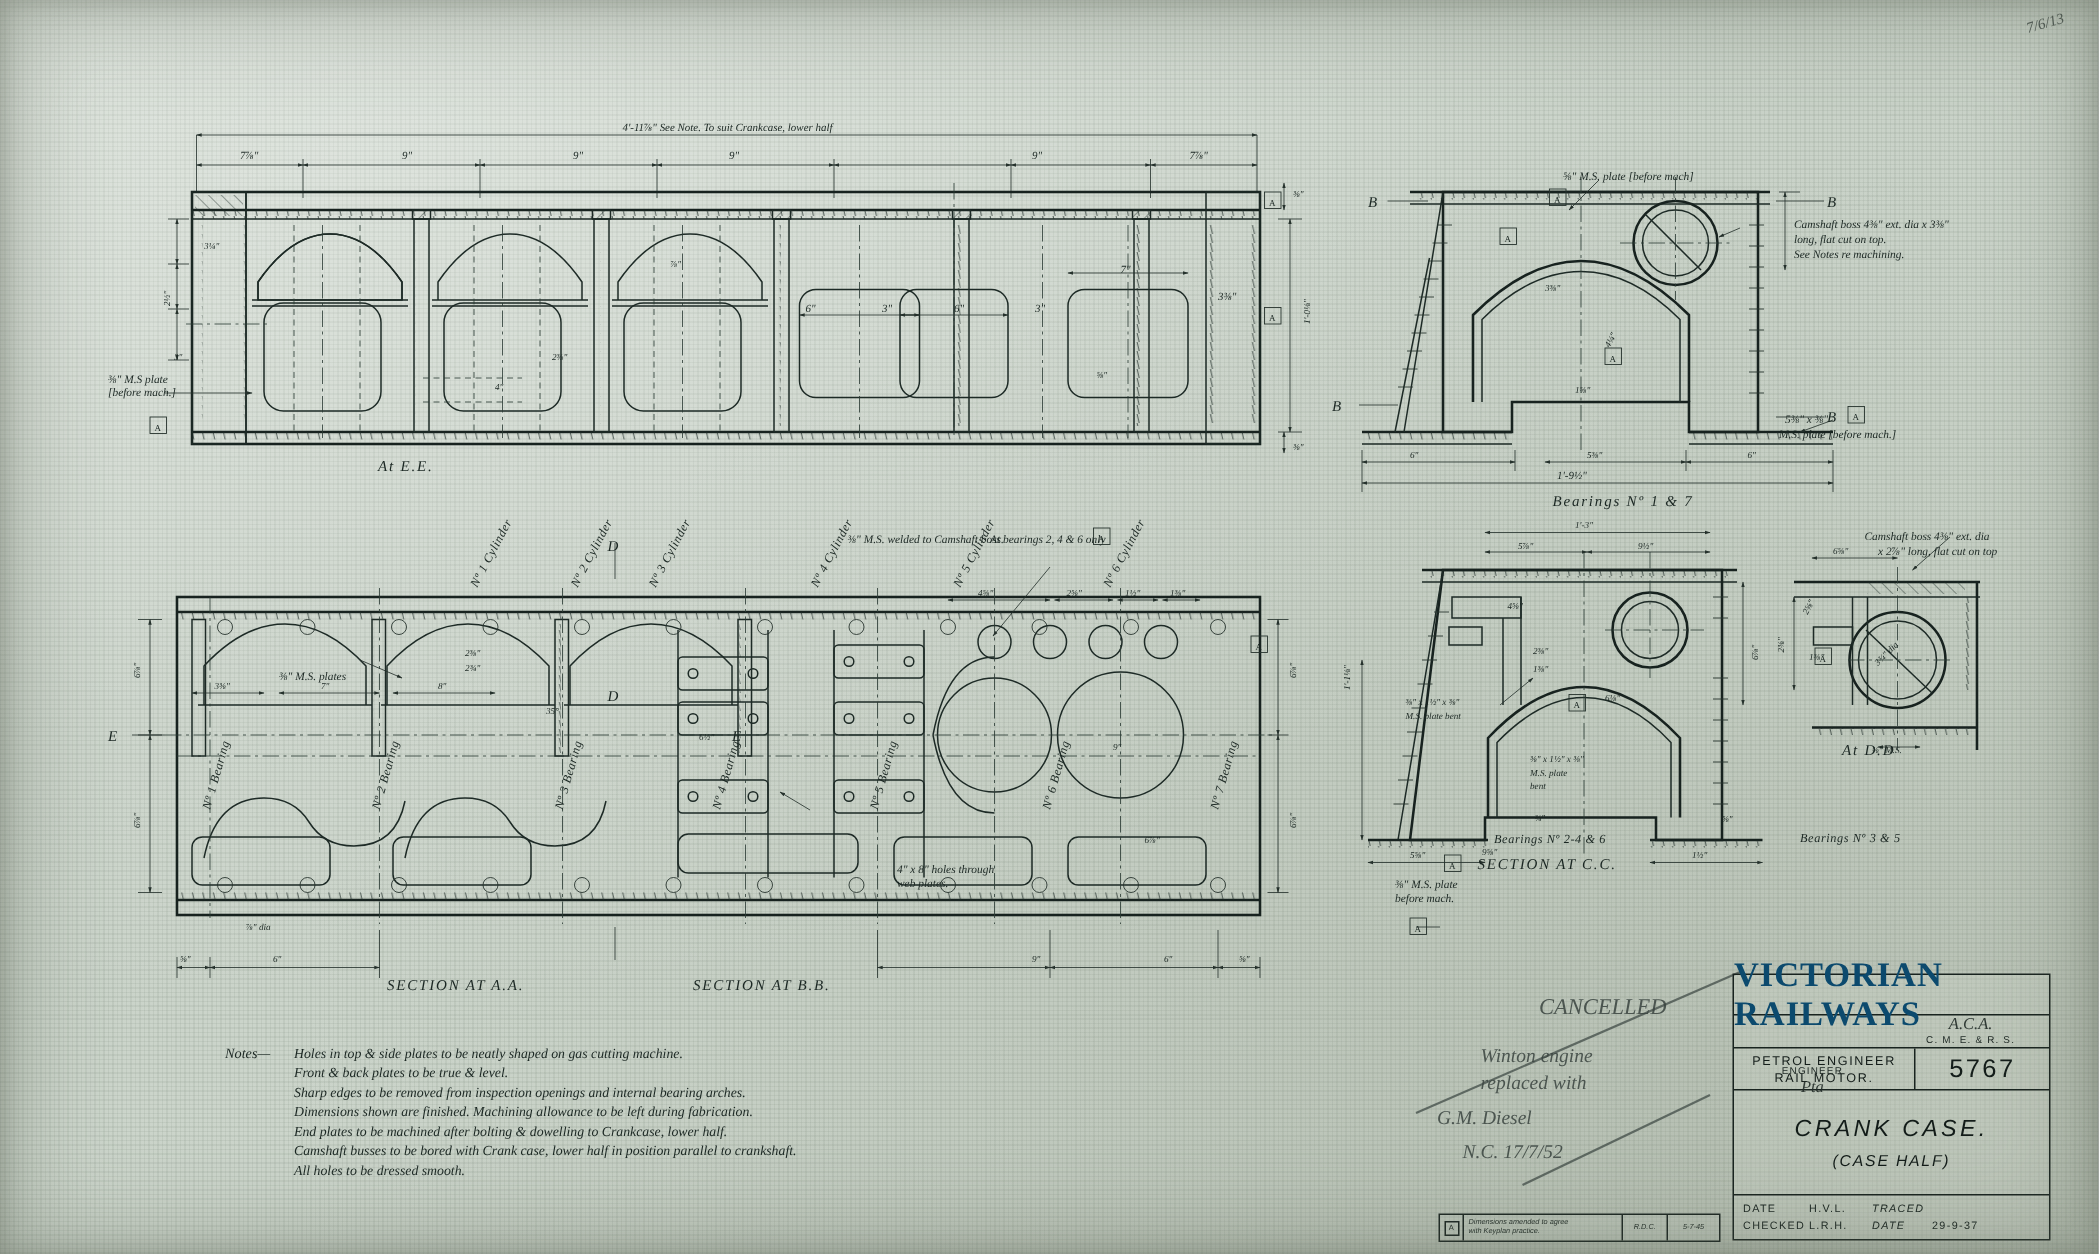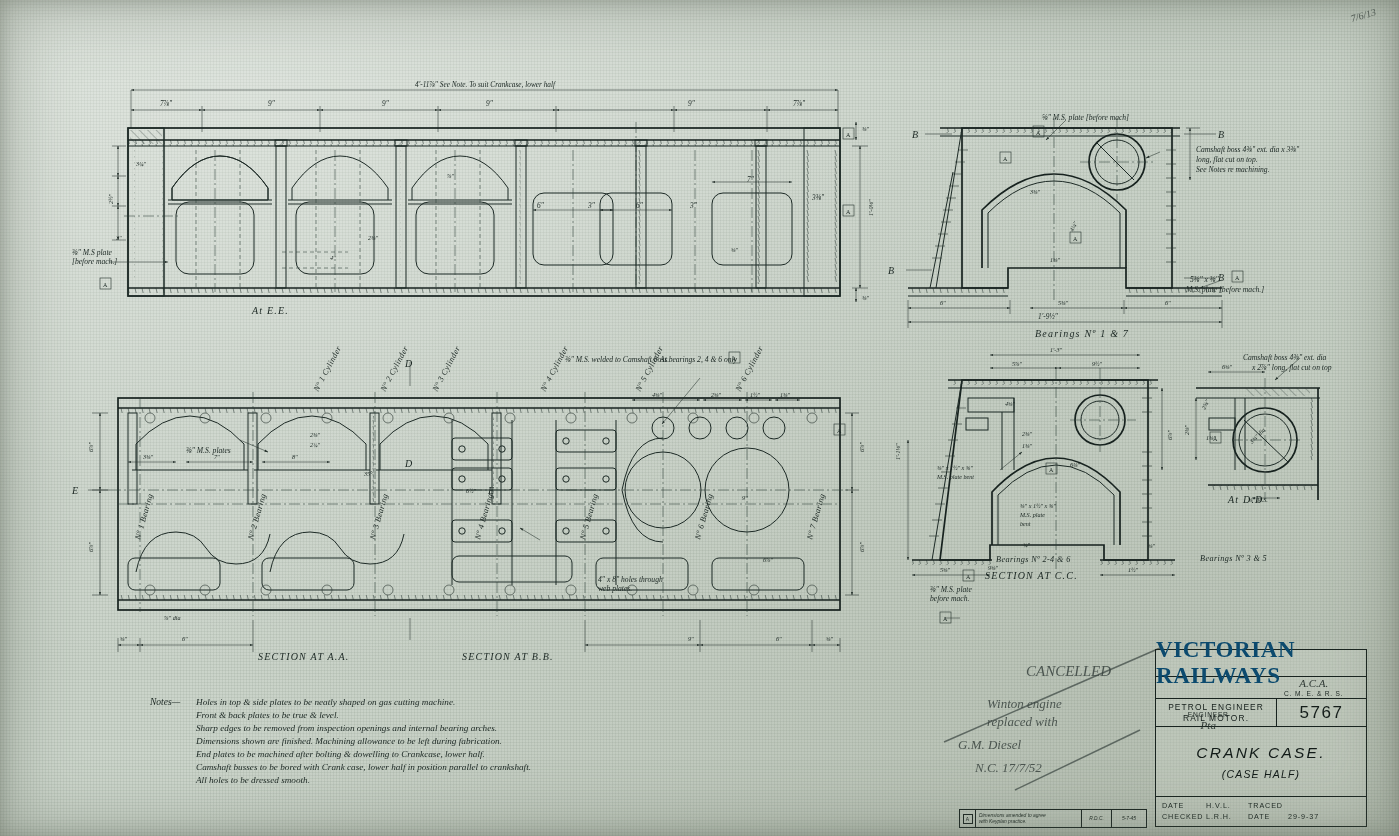--- a/index.html
+++ b/index.html
@@ -65,21 +65,21 @@
   .tb-type .left span{font-size:8.4px;letter-spacing:1.1px;line-height:11px;color:#141d1a;}
   .tb-type .right{flex:1;display:flex;align-items:center;justify-content:center;}
   .tb-type .right span{font-size:17px;letter-spacing:1.6px;color:#141d1a;}
   .tb-title{height:70px;display:flex;flex-direction:column;align-items:center;justify-content:center;font-style:italic;}
   .tb-title .main{font-size:15.5px;letter-spacing:2.2px;color:#121b18;}
   .tb-title .sub{font-size:10.5px;letter-spacing:1.2px;margin-top:6px;color:#121b18;}
   .tb-credits{height:27px;display:flex;flex-direction:column;justify-content:center;padding-left:6px;}
   .cred-line{display:flex;font-size:7.2px;letter-spacing:.9px;color:#18231f;line-height:11px;}
   .cred-line .k{width:44px;}
   .cred-line .v{width:42px;}
-  .cred-line .k2{width:40px;}
+  .cred-line .k2{width:40px;font-style:italic;}
   
   #amend-strip{
     position:absolute;left:959px;top:809px;width:188px;height:19px;
     border:1.1px solid #1a2521;display:flex;box-sizing:border-box;
     background:rgba(205,214,203,.2);
   }
   #amend-strip .cell{border-right:1.1px solid #1a2521;box-sizing:border-box;display:flex;
     align-items:center;justify-content:center;}
   #amend-strip .c-mark{width:16px;}
   #amend-strip .c-txt{flex:1;padding-left:3px;justify-content:flex-start;}

